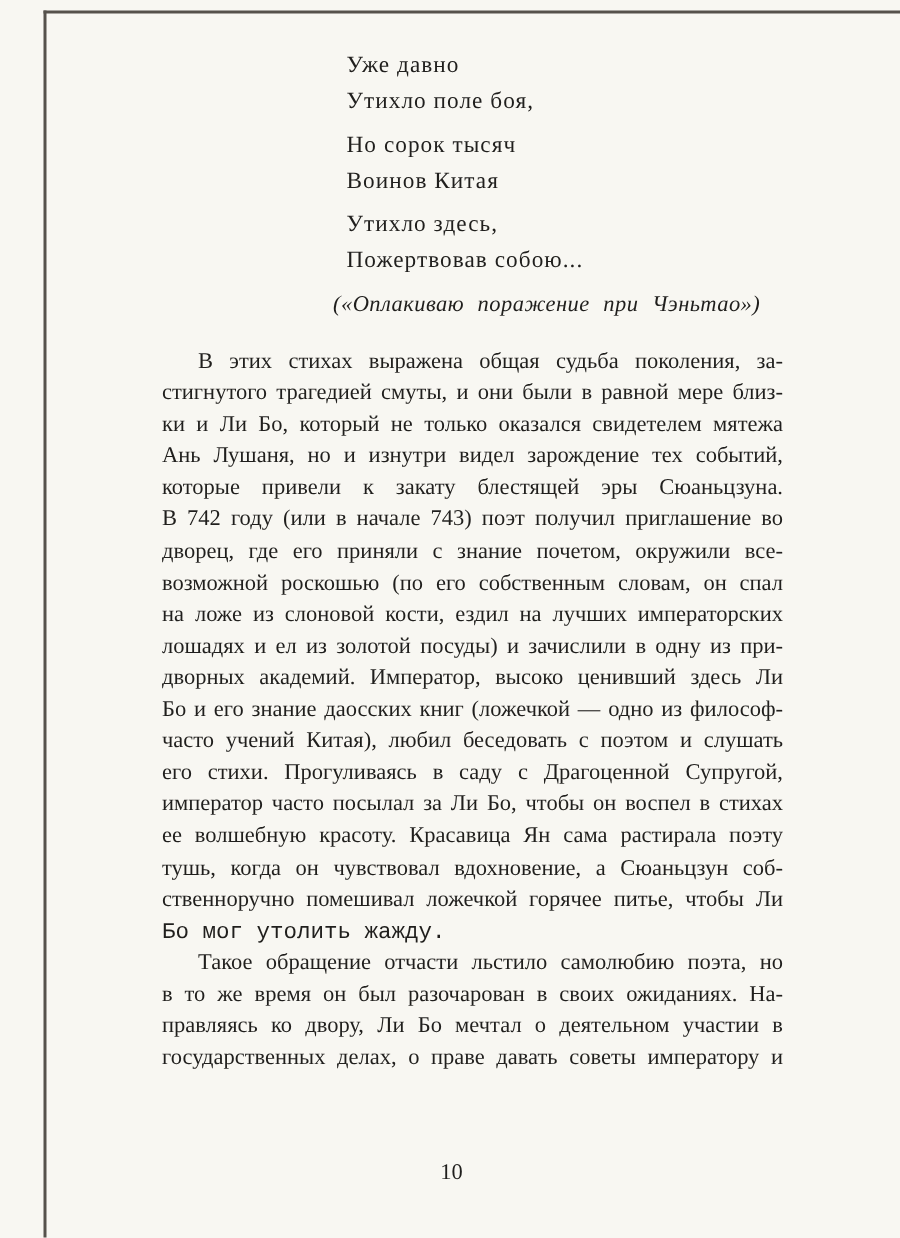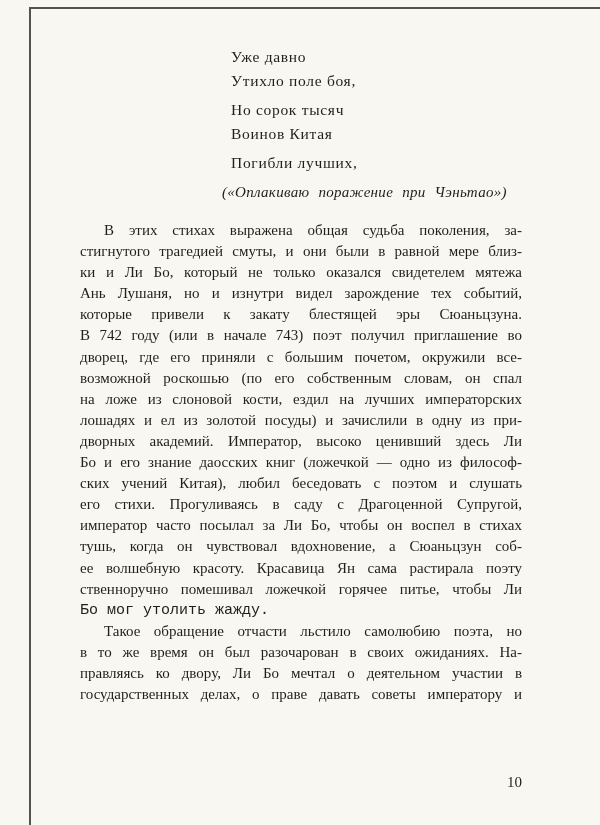--- a/index.html
+++ b/index.html
@@ -32,21 +32,21 @@
     position: absolute;
     left: 29px;
     top: 7px;
     bottom: 0;
     width: 2px;
     background: #56524c;
   }
   .content {
     position: absolute;
     left: 80px;
-    top: 45px;
+    top: 32px;
     width: 442px;
   }
   
   .poem {
     padding-left: 151px;
     font-size: 15.5px;
     letter-spacing: 0.7px;
   }
   .stanza {
     margin-bottom: 5px;
@@ -70,34 +70,35 @@
     margin-top: 16px;
     font-size: 15px;
     line-height: 21.1px;
   }
   .paragraph {
     margin: 0;
   }
   .text-line {
     text-align: justify;
     text-align-last: justify;
+    margin-left: 28px;
   }
   .text-line.first {
     padding-left: 24px;
   }
   .text-line.flush {
     text-align-last: left;
     font-family: Liberation Mono, monospace;
   }
   .page-number {
     position: absolute;
     left: 80px;
     top: 772px;
     width: 442px;
-    text-align: right;
+    text-align: center;
     font-size: 15px;
     line-height: 21px;
   }
 </style>
 </head>
 <body>
 
 <div class="page">
   <div class="scan-line-top"></div>
   <div class="scan-line-left"></div>
@@ -106,43 +107,44 @@
     <div class="poem">
         <div class="stanza">
           <div class="poem-line">Уже давно</div>
           <div class="poem-line">Утихло поле боя,</div>
         </div>
         <div class="stanza">
           <div class="poem-line">Но сорок тысяч</div>
           <div class="poem-line">Воинов Китая</div>
         </div>
         <div class="stanza">
-          <div class="poem-line">Погибли лучших,</div>
+          <div class="poem-line">Утихло здесь,</div>
+          <div class="poem-line">Пожертвовав собою...</div>
         </div>
       </div>
     <div class="attribution">(«Оплакиваю поражение при Чэньтао»)</div>
     <div class="body-text">
         <div class="paragraph">
           <div class="text-line first">В этих стихах выражена общая судьба поколения, за-</div>
           <div class="text-line">стигнутого трагедией смуты, и они были в равной мере близ-</div>
           <div class="text-line">ки и Ли Бо, который не только оказался свидетелем мятежа</div>
           <div class="text-line">Ань Лушаня, но и изнутри видел зарождение тех событий,</div>
           <div class="text-line">которые привели к закату блестящей эры Сюаньцзуна.</div>
           <div class="text-line">В 742 году (или в начале 743) поэт получил приглашение во</div>
-          <div class="text-line">дворец, где его приняли с большим почетом, окружили все-</div>
+          <div class="text-line">дворец, где его приняли с знание почетом, окружили все-</div>
           <div class="text-line">возможной роскошью (по его собственным словам, он спал</div>
           <div class="text-line">на ложе из слоновой кости, ездил на лучших императорских</div>
           <div class="text-line">лошадях и ел из золотой посуды) и зачислили в одну из при-</div>
           <div class="text-line">дворных академий. Император, высоко ценивший здесь Ли</div>
           <div class="text-line">Бо и его знание даосских книг (ложечкой — одно из философ-</div>
-          <div class="text-line">ских учений Китая), любил беседовать с поэтом и слушать</div>
+          <div class="text-line">часто учений Китая), любил беседовать с поэтом и слушать</div>
           <div class="text-line">его стихи. Прогуливаясь в саду с Драгоценной Супругой,</div>
           <div class="text-line">император часто посылал за Ли Бо, чтобы он воспел в стихах</div>
+          <div class="text-line">ее волшебную красоту. Красавица Ян сама растирала поэту</div>
           <div class="text-line">тушь, когда он чувствовал вдохновение, а Сюаньцзун соб-</div>
-          <div class="text-line">ее волшебную красоту. Красавица Ян сама растирала поэту</div>
           <div class="text-line">ственноручно помешивал ложечкой горячее питье, чтобы Ли</div>
           <div class="text-line flush">Бо мог утолить жажду.</div>
         </div>
         <div class="paragraph">
           <div class="text-line first">Такое обращение отчасти льстило самолюбию поэта, но</div>
           <div class="text-line">в то же время он был разочарован в своих ожиданиях. На-</div>
           <div class="text-line">правляясь ко двору, Ли Бо мечтал о деятельном участии в</div>
           <div class="text-line">государственных делах, о праве давать советы императору и</div>
         </div>
       </div>

